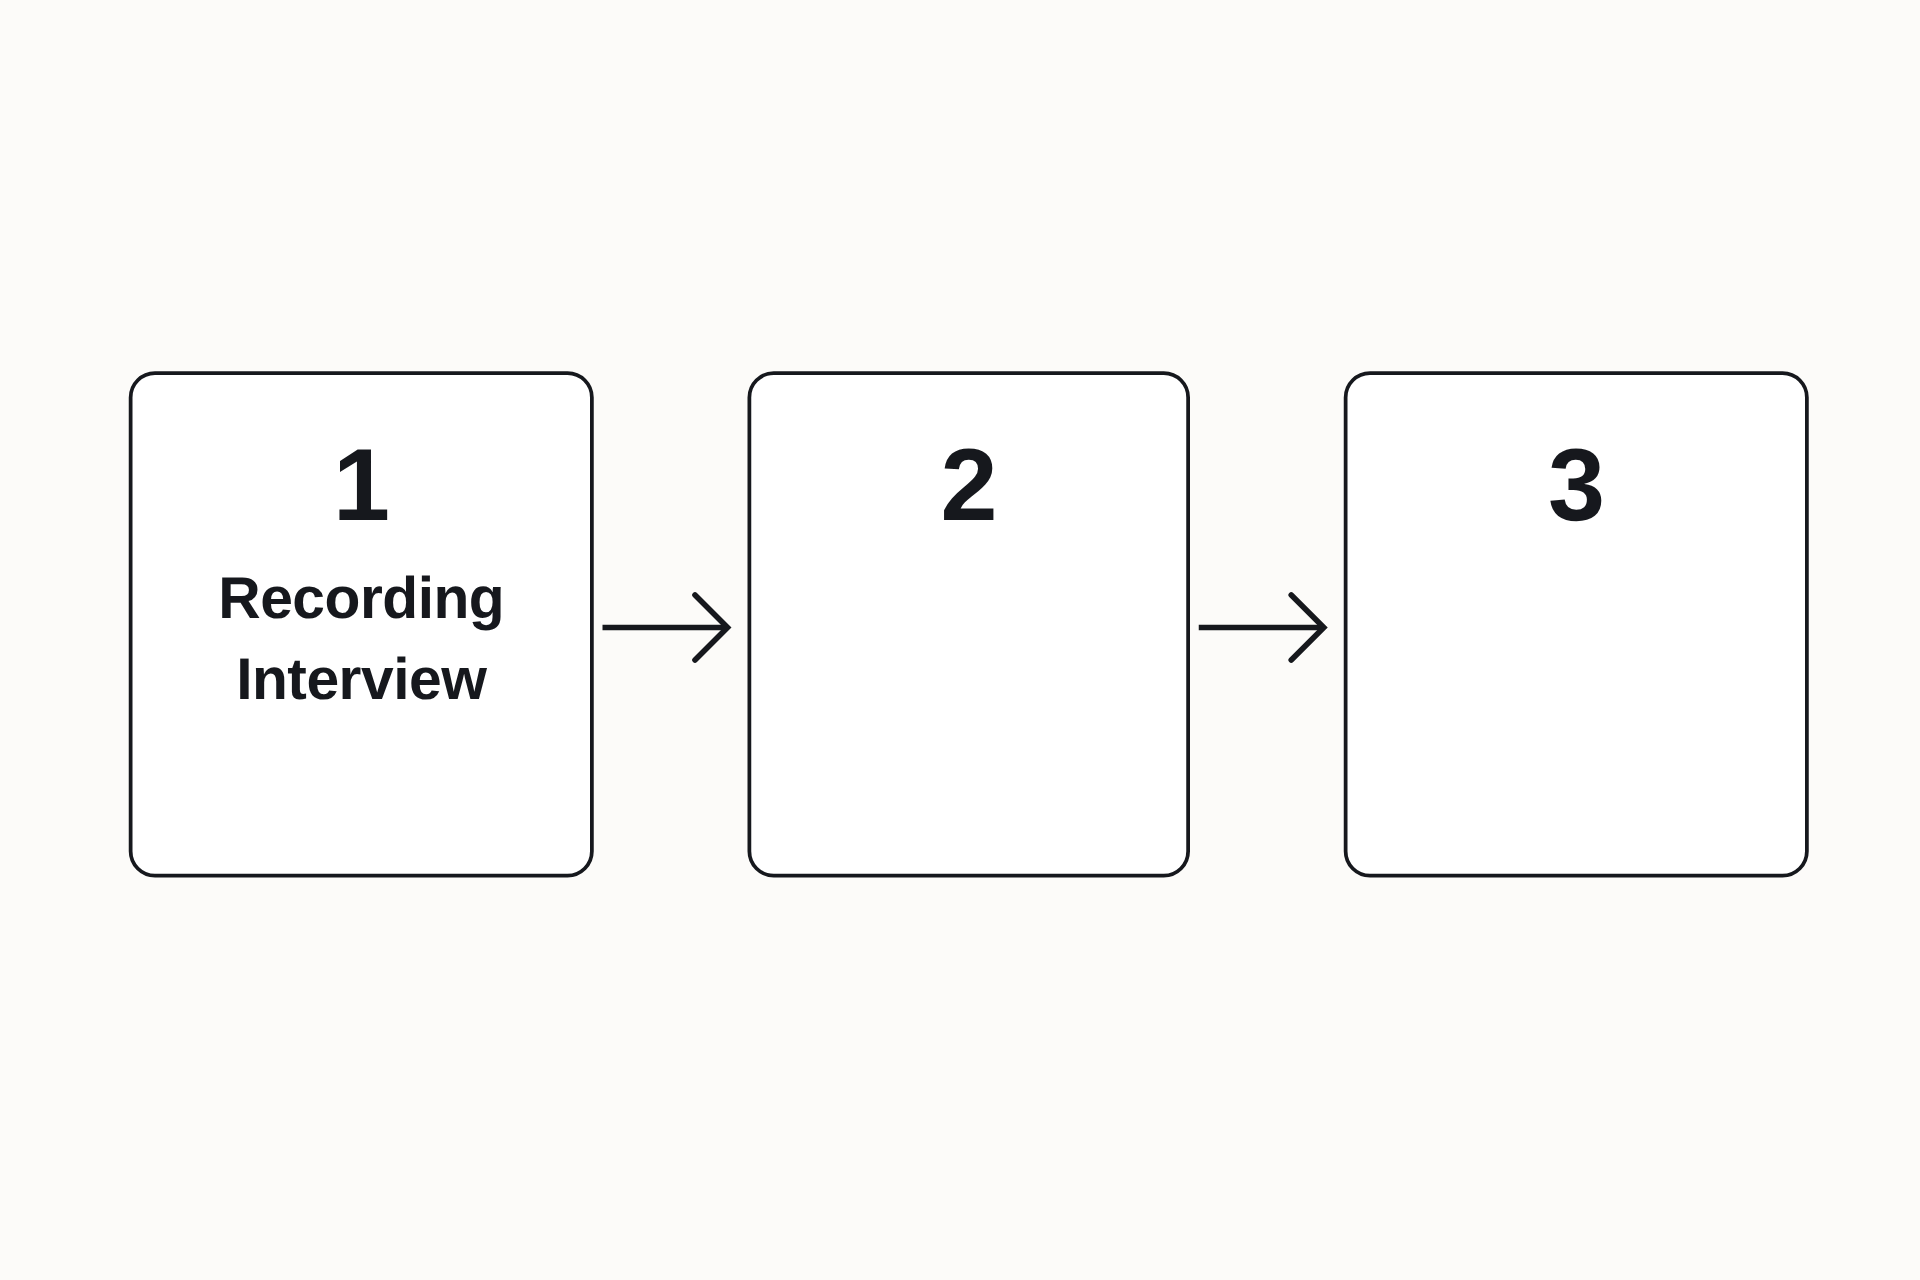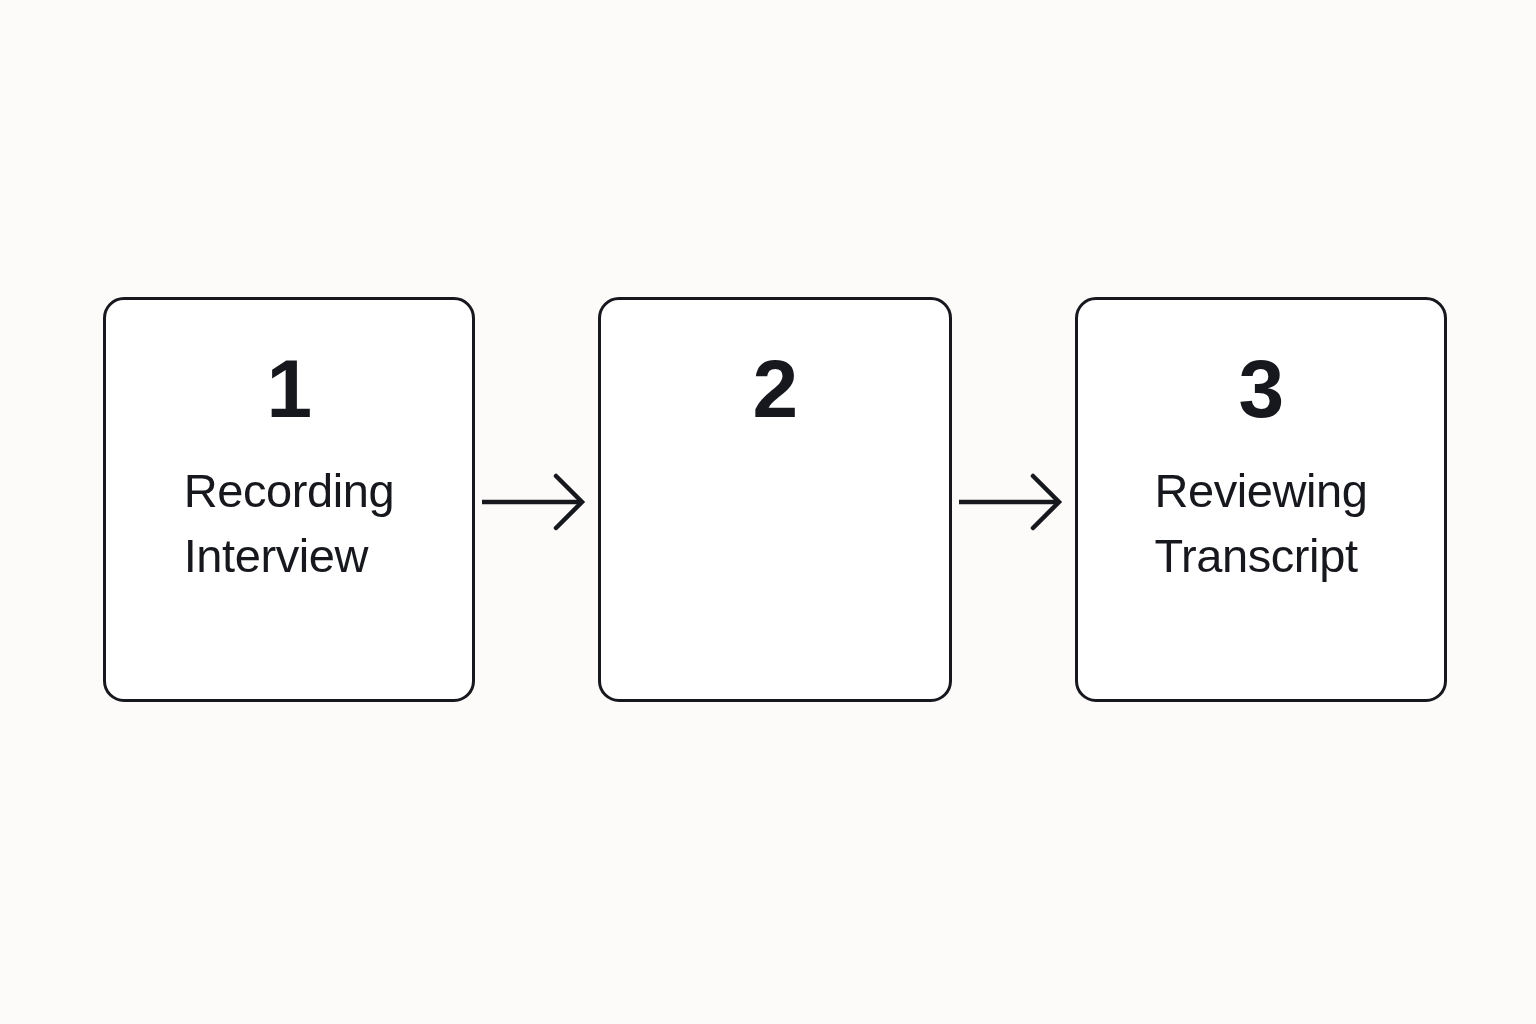--- a/index.html
+++ b/index.html
@@ -60,25 +60,25 @@
     font-weight: bold;
     color: #16181d;
     line-height: 1;
     margin-top: 48px;
     letter-spacing: -0.5px;
     text-align: center;
   }
 
   .step-label {
     font-size: 47px;
-    font-weight: normal;
+    font-weight: bold;
     color: #16181d;
     line-height: 1.38;
-    text-align: left;
-    margin-top: 29px;
+    text-align: center;
+    margin-top: 16px;
     padding: 0 6px;
     letter-spacing: -0.4px;
     white-space: pre-line;
   }
 
   
   .connector {
     flex: 0 0 auto;
     width: 123px;
     height: 60px;
@@ -120,18 +120,16 @@
 
     <div class="connector">
       <svg width="110" height="56" viewBox="0 0 110 56" aria-hidden="true">
         <line x1="0" y1="28" x2="100" y2="28" stroke="#16181d" stroke-width="4.5" stroke-linecap="butt"></line>
         <polyline points="74,2 100,28 74,54" fill="none" stroke="#16181d" stroke-width="4.5" stroke-linecap="round" stroke-linejoin="miter"></polyline>
       </svg>
     </div>
 
     <div class="step-node w-wide">
       <div class="step-number">3</div>
-      <div class="step-label">Reviewing
-Transcript</div>
     </div>
 
   </div>
 </div>
 
 </body></html>

